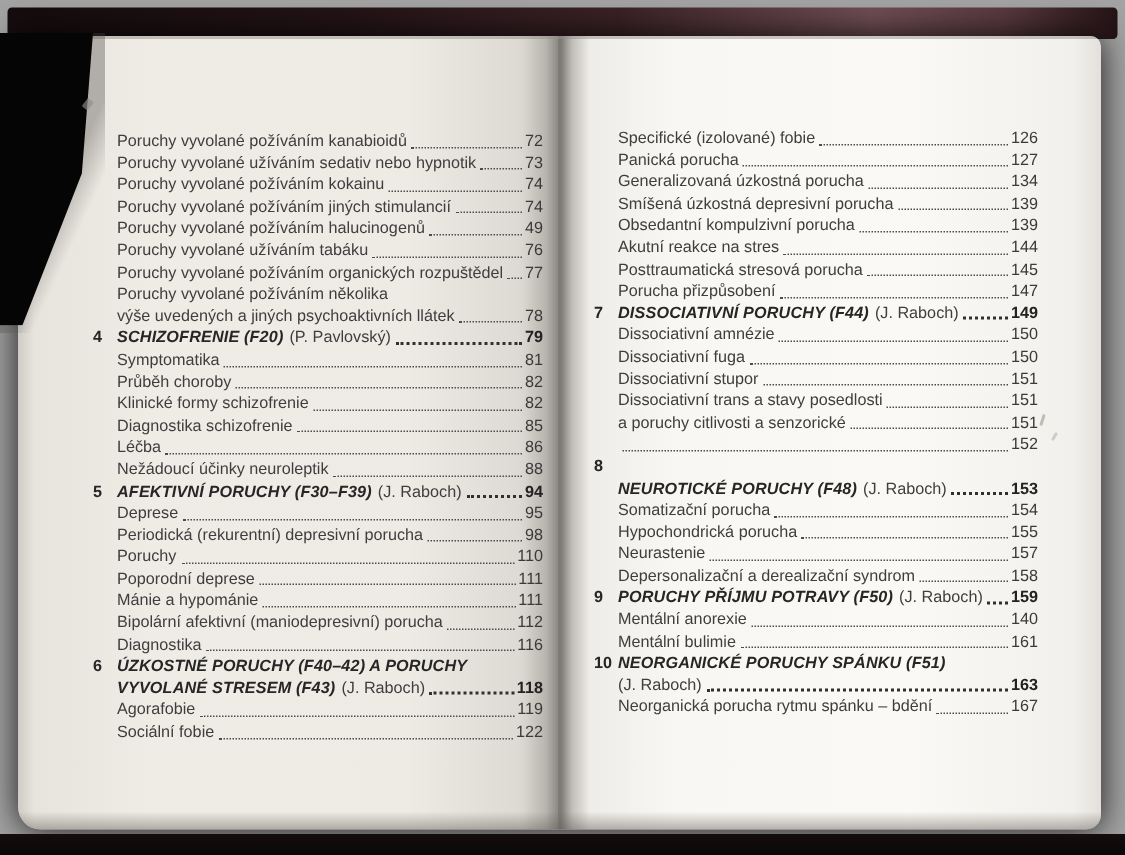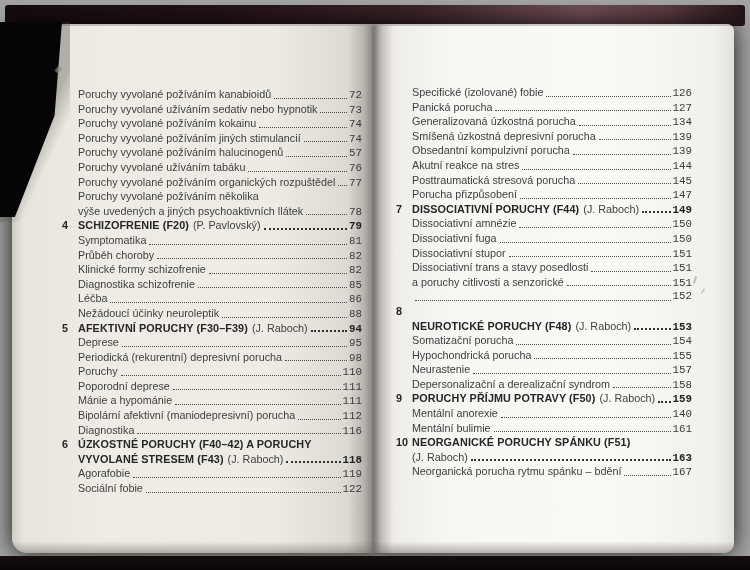--- a/index.html
+++ b/index.html
@@ -60,30 +60,30 @@
   
   .col{position:absolute;color:#3b3b3b;}
   .col-left{left:62px;top:87px;width:300px;}
   .col-right{left:396px;top:85px;width:296px;}
   .row{
     display:flex;align-items:baseline;height:14.6px;line-height:14.6px;
     font-size:10.8px;white-space:nowrap;
   }
   .row.ind{padding-left:16px;}
   .chnum{flex:0 0 13px;margin-right:3px;font-weight:bold;color:#262626;}
-  .bt{font-weight:bold;color:#262626;letter-spacing:.1px;}
+  .bt{font-weight:bold;color:#262626;letter-spacing:.1px;font-style:italic;}
   .rt{color:#3e3e3e;}
   .rt.after-bold{margin-left:4px;}
   .leader{
     flex:1;min-width:8px;align-self:flex-end;
     border-bottom:1.7px dotted #4c4c4c;
     margin:0 2px 3px 3px;
   }
   .leader.bold{border-bottom:2px dotted #303030;}
-  .pg{flex:none;color:#3a3a3a;font-family:Liberation Mono, monospace;}
+  .pg{flex:none;color:#3a3a3a;}
   .pg.bold{font-weight:bold;color:#222;}
   
   .smudge-1{
     position:absolute;left:56px;top:66px;width:5px;height:7px;
     background:#8f8d89;transform:rotate(38deg);opacity:.65;border-radius:1px;
   }
   .smudge-2{
     position:absolute;left:694px;top:276px;width:2px;height:8px;
     background:#b5aea8;transform:rotate(18deg);opacity:.8;border-radius:1px;
   }
@@ -126,21 +126,21 @@
         <span class="pg">74</span>
       </div>
       <div class="row ind">
         <span class="rt">Poruchy vyvolané požíváním jiných stimulancií</span>
         <span class="leader"></span>
         <span class="pg">74</span>
       </div>
       <div class="row ind">
         <span class="rt">Poruchy vyvolané požíváním halucinogenů</span>
         <span class="leader"></span>
-        <span class="pg">57</span>
+        <span class="pg">49</span>
       </div>
       <div class="row ind">
         <span class="rt">Poruchy vyvolané užíváním tabáku</span>
         <span class="leader"></span>
         <span class="pg">76</span>
       </div>
       <div class="row ind">
         <span class="rt">Poruchy vyvolané požíváním organických rozpuštědel</span>
         <span class="leader"></span>
         <span class="pg">77</span>

